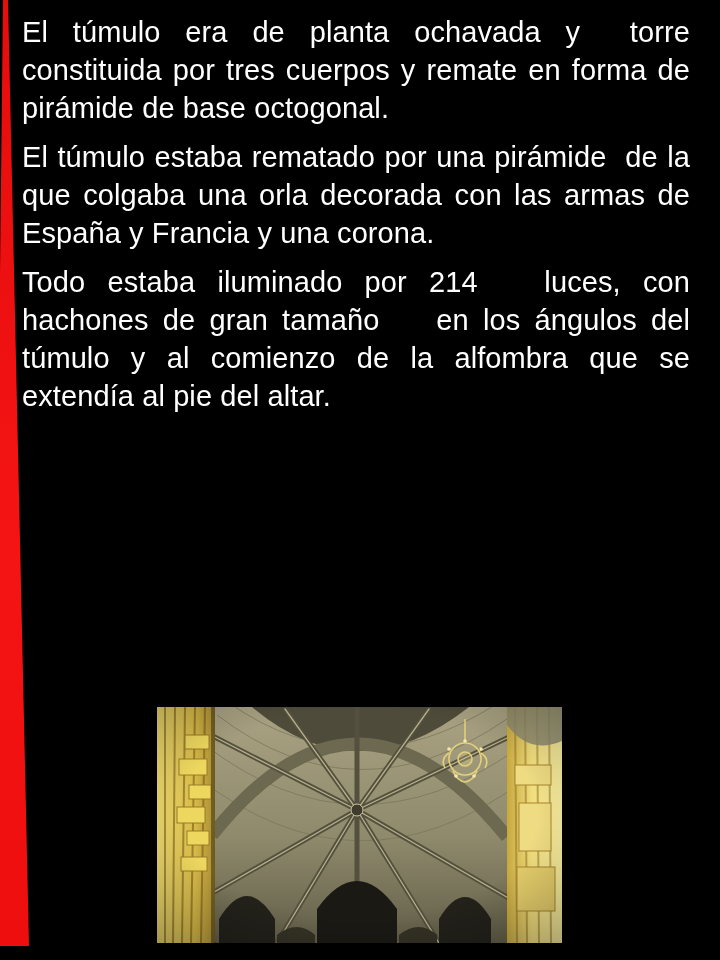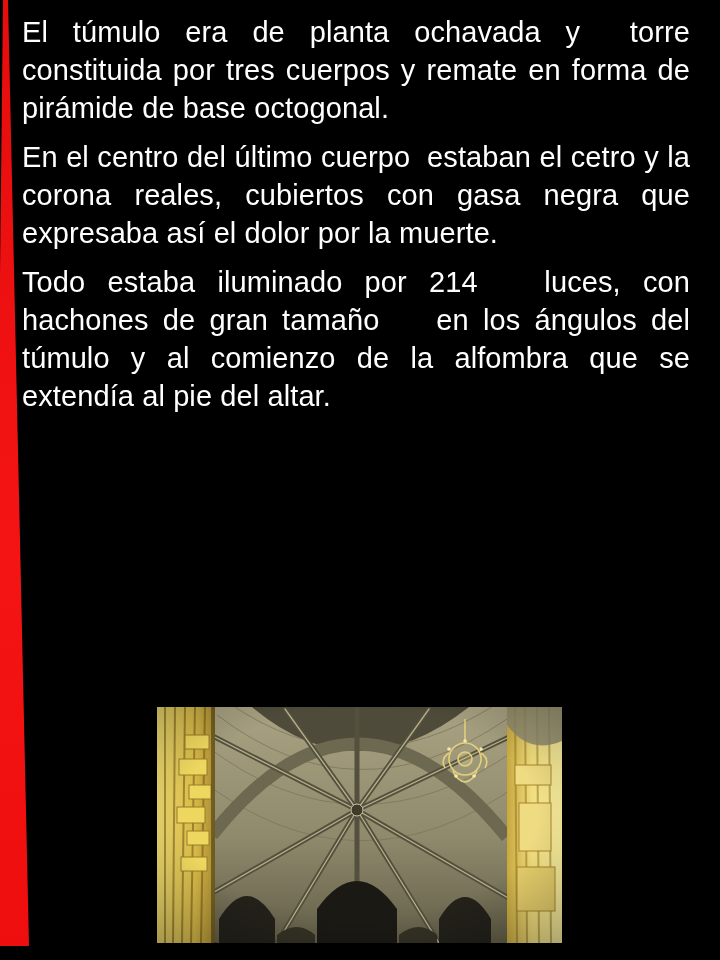--- a/index.html
+++ b/index.html
@@ -57,21 +57,21 @@
 </style>
 </head>
 <body>
 
 <div class="slide">
 
   <div class="red-wedge"></div>
 
   <div class="text-block">
     <p>El túmulo era de planta ochavada y  torre constituida por tres cuerpos y remate en forma de pirámide de base octogonal.</p>
-    <p>En el centro del último cuerpo  estaban el cetro y la corona reales, cubiertos con gasa negra que expresaba así el dolor por la muerte.</p>
+    <p>El túmulo estaba rematado por una pirámide  de la que colgaba una orla decorada con las armas de España y Francia y una corona.</p>
     <p>Todo estaba iluminado por 214   luces, con hachones de gran tamaño    en los ángulos del túmulo y al comienzo de la alfombra que se extendía al pie del altar.</p>
   </div>
 
   <figure class="photo">
     <svg viewBox="0 0 405 236" preserveAspectRatio="none">
       <defs>
         <linearGradient id="vaultG" x1="0" y1="0" x2="0" y2="1">
           <stop offset="0" stop-color="#a9a283"></stop>
           <stop offset="0.55" stop-color="#8f8a6c"></stop>
           <stop offset="1" stop-color="#625e48"></stop>

